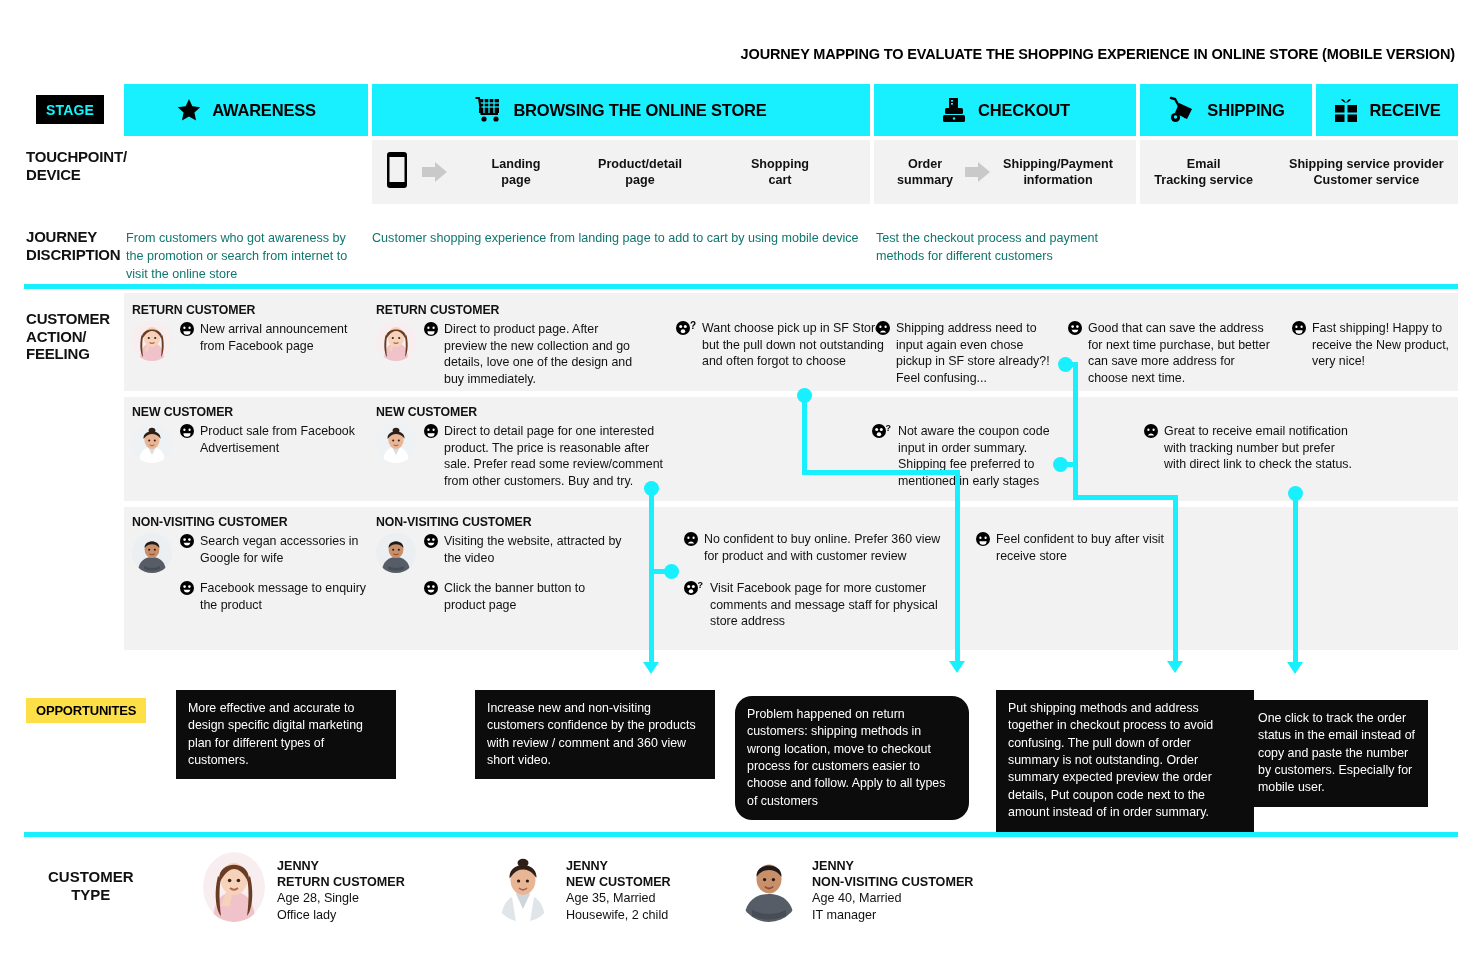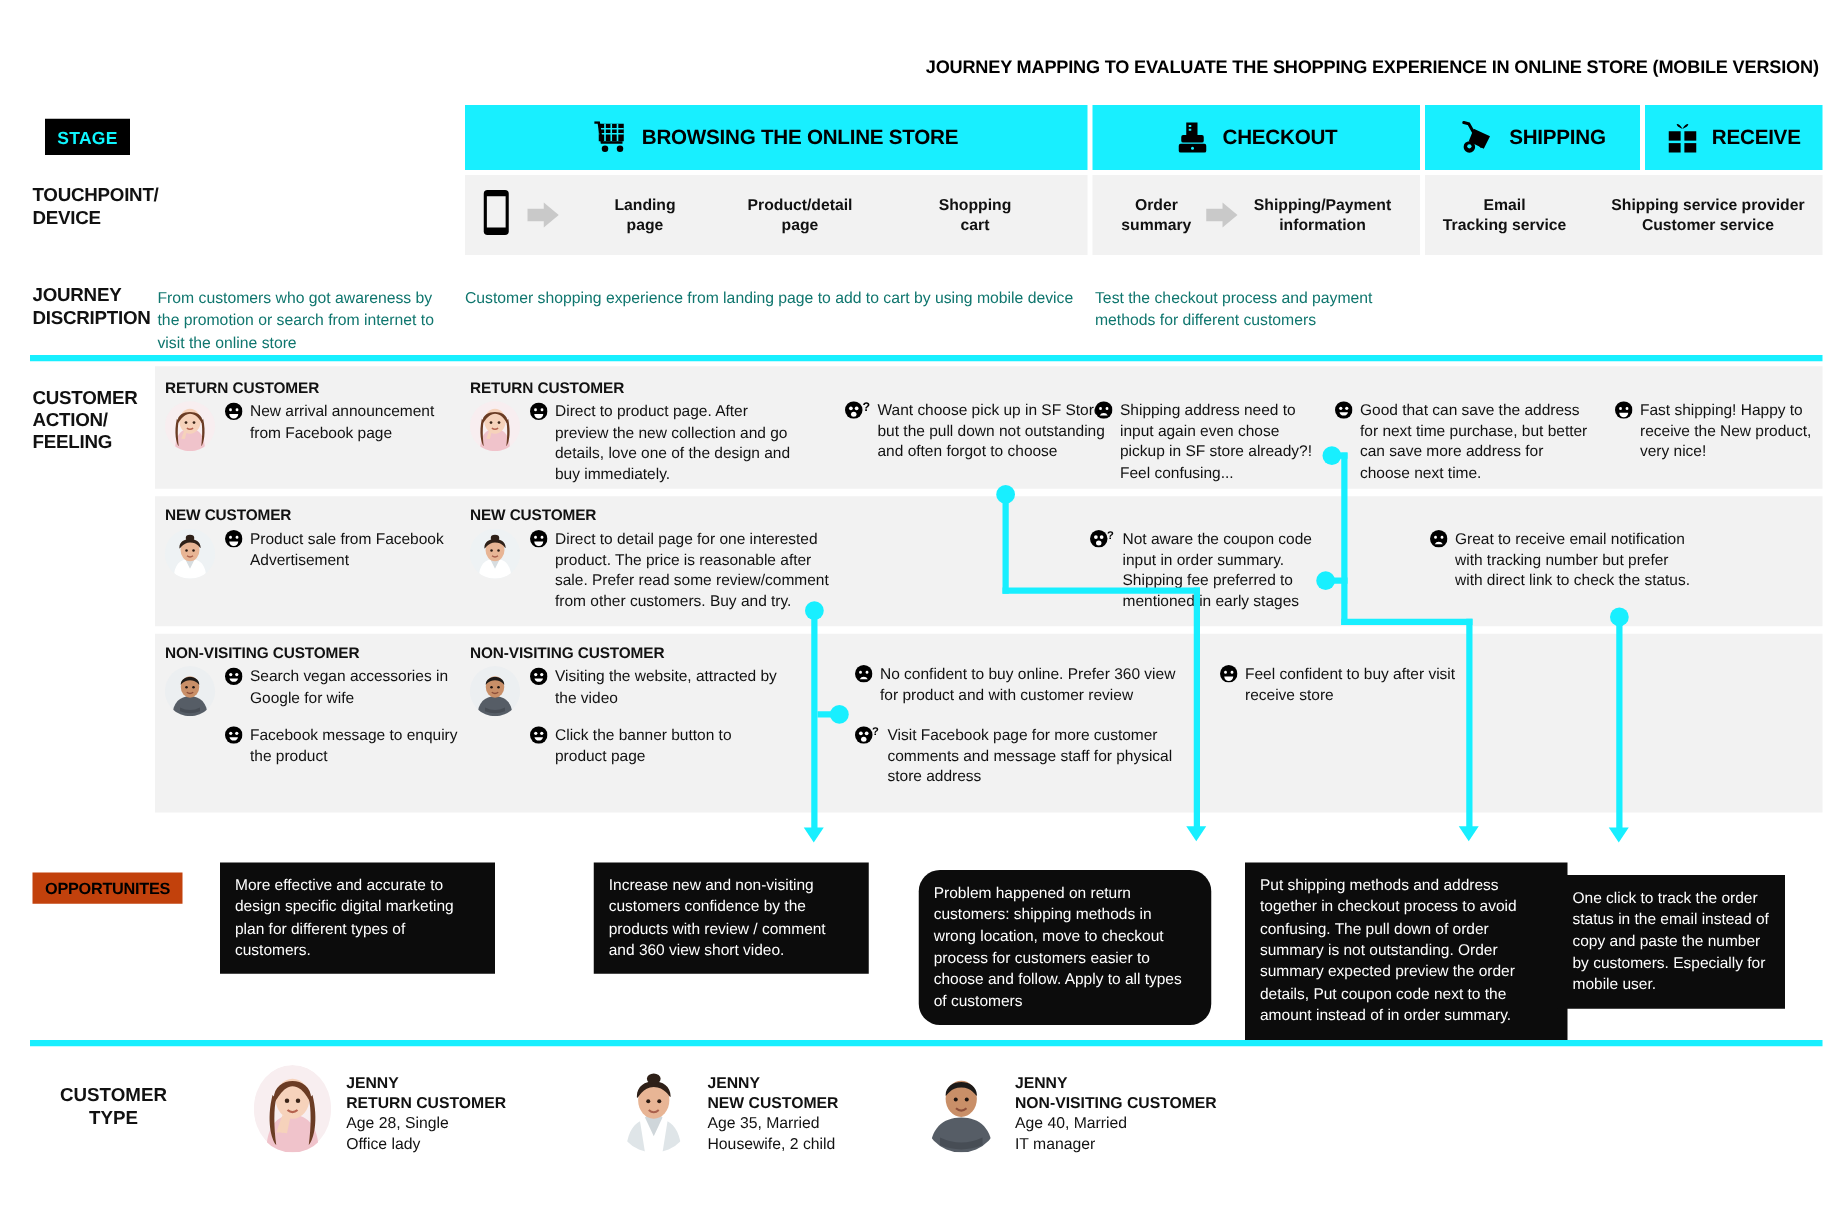--- a/index.html
+++ b/index.html
@@ -120,21 +120,21 @@
   .conn-dot { position: absolute; width: 15px; height: 15px; border-radius: 50%; background: #18efff; }
   .conn-arrow {
     position: absolute; width: 0; height: 0;
     border-left: 8px solid transparent; border-right: 8px solid transparent;
     border-top: 12px solid #18efff;
   }
 
   
   #opp-badge {
     position: absolute; left: 26px; top: 698px;
-    background: #c2410c; color: #000;
+    background: #fde047; color: #000;
     font-size: 13px; font-weight: bold;
     padding: 5px 10px; letter-spacing: -0.2px;
   }
   .opp-box {
     position: absolute; background: #0c0c0c; color: #ffffff;
     font-size: 12.4px; line-height: 1.40; padding: 10px 12px;
   }
 
   
   #ctype-label {
@@ -175,20 +175,28 @@
 
   <div id="opp-badge">OPPORTUNITES</div>
 
   <div id="ctype-label">
     <div>CUSTOMER</div>
     <div>TYPE</div>
   </div>
 
   <div id="stage-row">
 
+    <div class="stage-cell" style="left:0; width:244px;">
+      <span class="ico">
+        <svg width="26" height="26" viewBox="0 0 24 24">
+            <polygon fill="#000" points="12,1.8 15.1,8.6 22.4,9.4 17,14.4 18.5,21.7 12,18 5.5,21.7 7,14.4 1.6,9.4 8.9,8.6"></polygon>
+          </svg>
+      </span>
+      <span class="stage-label">AWARENESS</span>
+    </div>
 
     <div class="stage-cell" style="left:248px; width:498px;">
       <span class="ico">
         <svg width="28" height="26" viewBox="0 0 28 26">
           <rect x="4" y="2" width="20" height="14" fill="#000"></rect>
           <g stroke="#18efff" stroke-width="1.3">
             <line x1="4" y1="6" x2="24" y2="6"></line>
               <line x1="4" y1="10" x2="24" y2="10"></line>
             <line x1="9" y1="2" x2="9" y2="16"></line>
               <line x1="14" y1="2" x2="14" y2="16"></line>
@@ -672,21 +680,21 @@
   <div class="conn" style="left:1063px; top:462px; width:15px; height:5px;"></div>
   <div class="conn" style="left:1073px; top:495px; width:105px; height:5px;"></div>
   <div class="conn" style="left:1173px; top:495px; width:5px; height:167px;"></div>
   <div class="conn-arrow" style="left:1167px; top:661px;"></div>
 
   <div class="conn-dot" style="left:1288px; top:486px;"></div>
   <div class="conn" style="left:1293px; top:493px; width:5px; height:170px;"></div>
   <div class="conn-arrow" style="left:1287px; top:662px;"></div>
 
   <div class="opp-box" style="left:176px; top:690px; width:220px;">More effective and accurate to design specific digital marketing plan for different types of customers.</div>
-  <div class="opp-box" style="left:475px; top:690px; width:220px;">Increase new and non-visiting customers confidence  by the products with review / comment and 360 view short video.</div>
+  <div class="opp-box" style="left:475px; top:690px; width:240px;">Increase new and non-visiting customers confidence  by the products with review / comment and 360 view short video.</div>
   <div class="opp-box" style="left:735px; top:696px; width:234px;border-radius:17px;">Problem happened on return customers: shipping methods in wrong location, move to checkout process for customers easier to choose and follow. Apply to all types of customers</div>
   <div class="opp-box" style="left:996px; top:690px; width:258px;">Put shipping methods and address together in checkout process to avoid confusing. The pull down of order summary is not outstanding. Order summary expected preview the order details, Put coupon code next to the amount instead of in order summary.</div>
   <div class="opp-box" style="left:1246px; top:700px; width:182px;">One click to track the order status in the email instead of copy and paste the number by customers. Especially for mobile user.</div>
 
   <div class="cyan-rule" style="left:24px; top:832px; width:1434px;"></div>
 
   <div class="persona" style="left:203px; top:852px;">
     <div class="persona-pic">
       <svg width="62" height="70" viewBox="0 0 62 70">
         <ellipse cx="31" cy="35" rx="31" ry="35" fill="#f8eef0"></ellipse>

